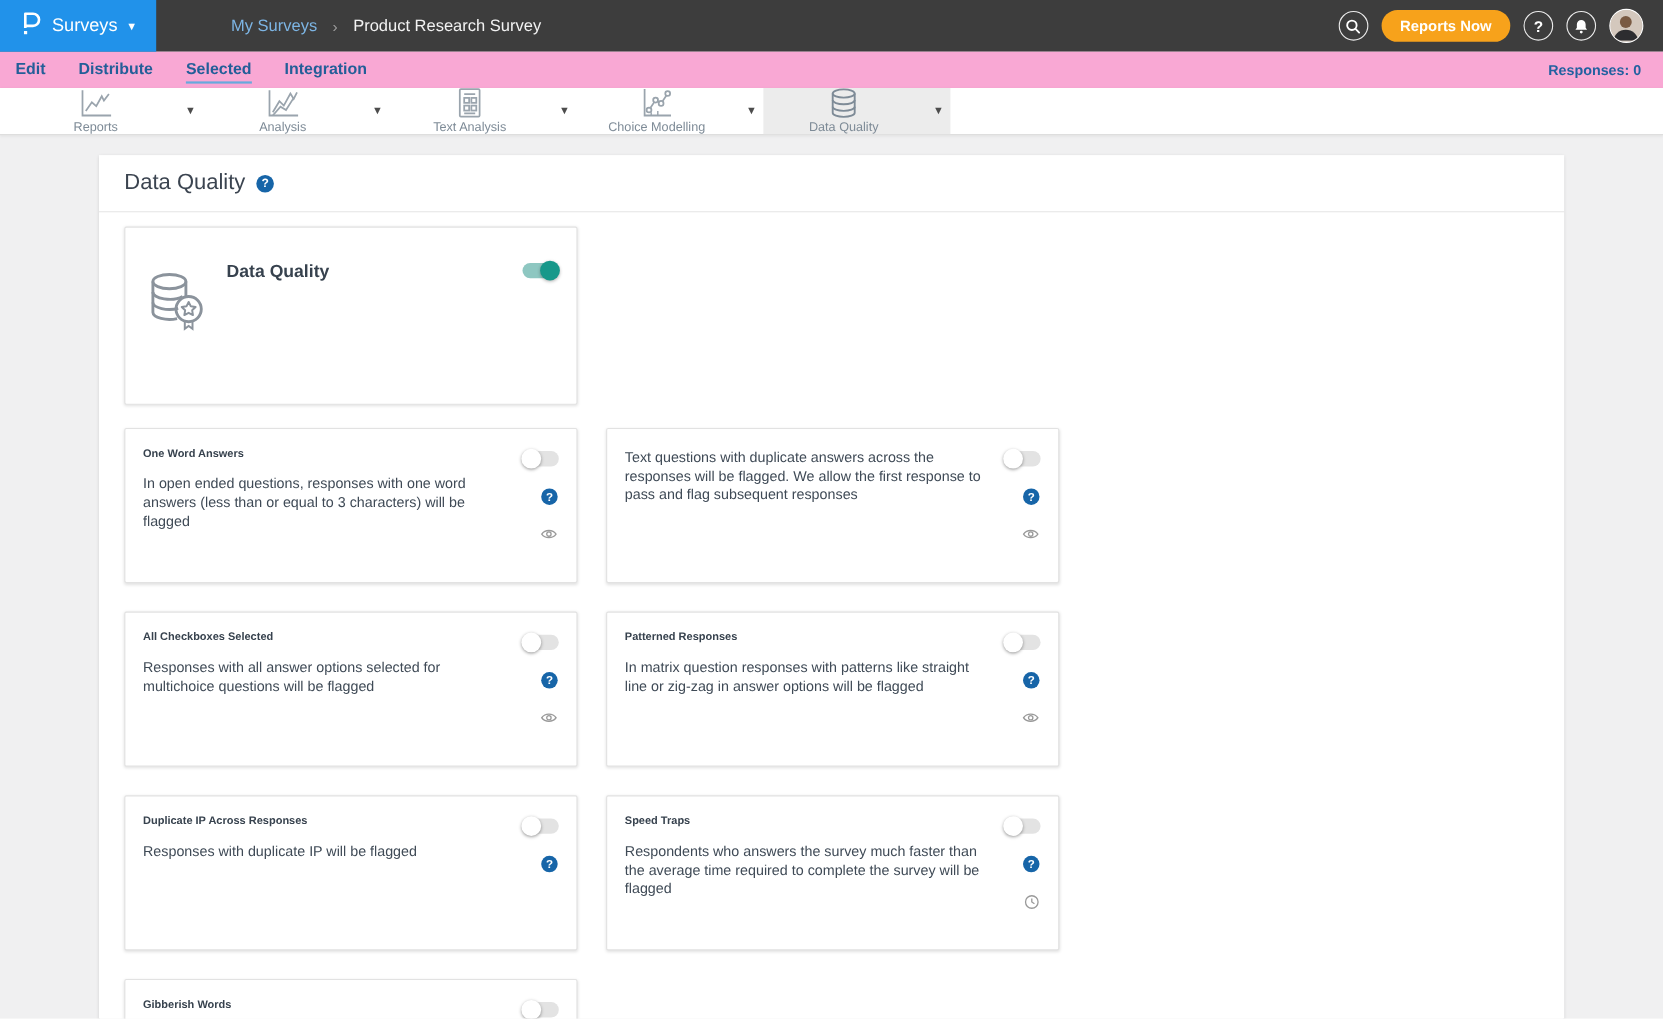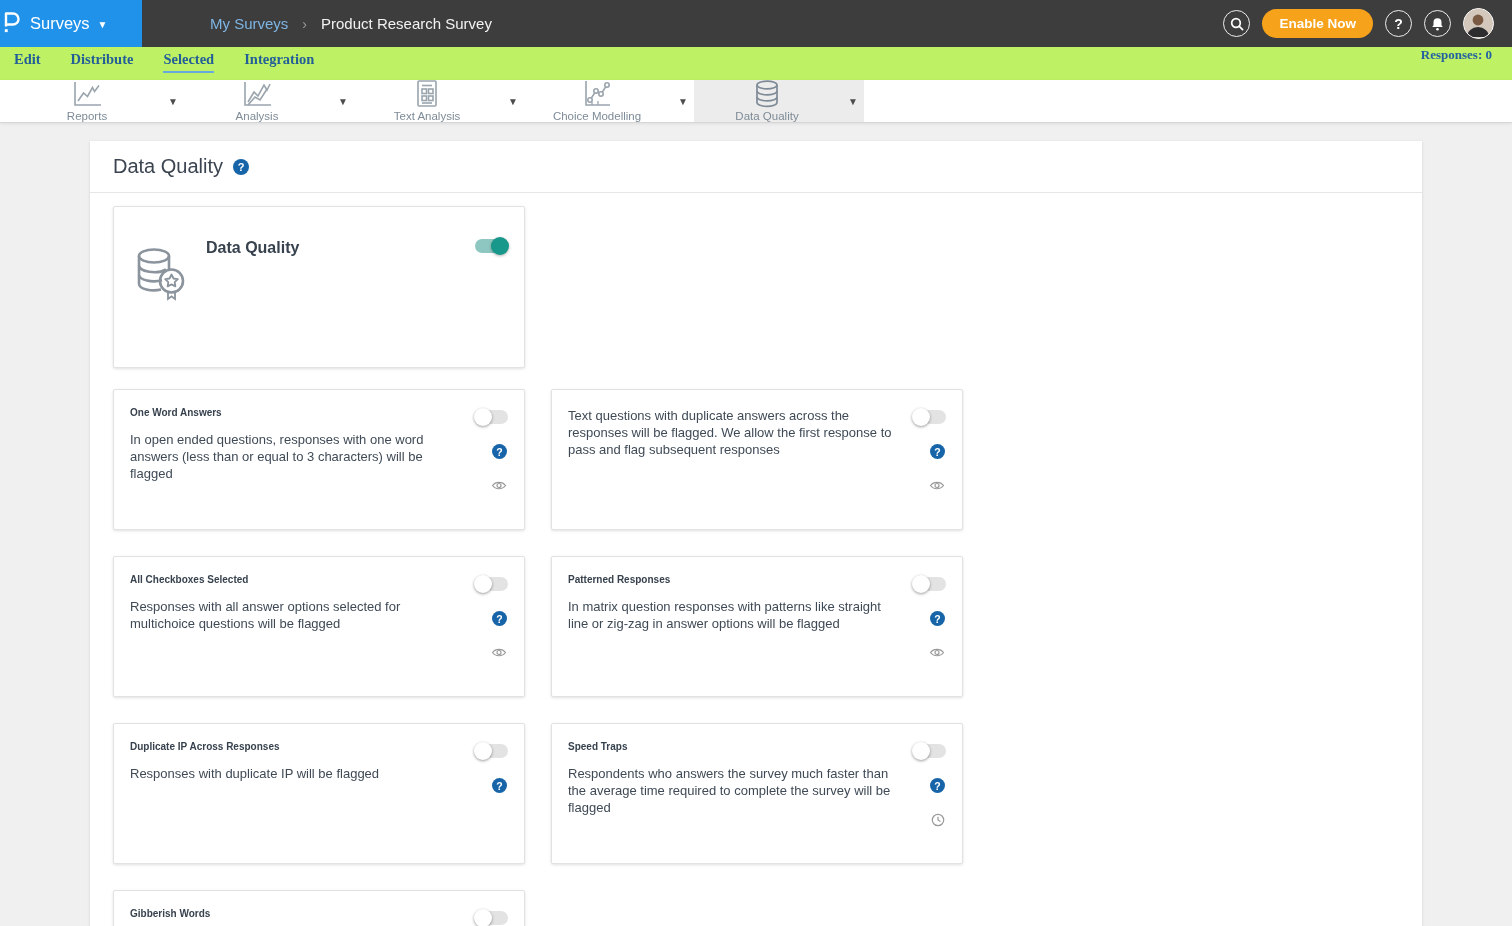--- a/index.html
+++ b/index.html
@@ -5,35 +5,35 @@
   * { margin:0; padding:0; box-sizing:border-box; }
   html,body { width:1512px; height:926px; }
   body {
     font-family: "Liberation Sans", sans-serif;
     background:#f0f0f1;
     color:#3b4450;
     overflow:hidden;
   }
   
   .topbar { height:47px; background:#3d3d3d; display:flex; align-items:stretch; }
-  .logo-block { width:142px; background:#2192ea; display:flex; align-items:center; justify-content:flex-start; gap:8px; cursor:pointer; }
+  .logo-block { width:142px; background:#2192ea; display:flex; align-items:center; justify-content:center; gap:8px; cursor:pointer; }
   .logo-block .app-label { color:#fff; font-size:16.5px; font-weight:500; }
   .logo-block .caret { color:#fff; font-size:10px; margin-top:2px; }
   .breadcrumb { display:flex; align-items:center; gap:14px; padding-left:28px; flex:1;margin-left:40px; }
   .crumb-parent { color:#7db5e4; font-size:15px; cursor:pointer; }
   .crumb-sep { color:#9b9b9b; font-size:14px; }
   .crumb-current { color:#f2f2f2; font-size:15px; }
   .topbar-right { display:flex; align-items:center; gap:12px; padding-right:18px; }
   .circle-btn { width:27px; height:27px; border-radius:50%; border:1.5px solid rgba(255,255,255,.9); display:flex; align-items:center; justify-content:center; cursor:pointer; color:#fff; }
   .circle-btn svg { display:block; }
   .upgrade-btn { background:#f7a21b; color:#fff; border:none; border-radius:15px; height:29px; padding:0 17px; font-size:13.5px; font-weight:700; font-family:inherit; cursor:pointer; }
   .avatar { width:31px; height:31px; border-radius:50%; border:1.5px solid #fff; overflow:hidden; cursor:pointer; background:#cfc4ba; }
   .avatar svg { display:block; }
   
-  .subnav { height:33px; background:#bef264; display:flex; align-items:flex-start; padding:0 20px 0 14px;font-family:Liberation Serif, serif; }
+  .subnav { height:33px; background:#f9a8d4; display:flex; align-items:center; padding:0 20px 0 14px; }
   .subnav-items { display:flex; gap:30px; flex:1; }
   .subnav-item { color:#235e98; font-size:14.5px; font-weight:600; cursor:pointer; padding:4px 0 3px; border-bottom:2px solid transparent; }
   .subnav-item.active { border-bottom-color:#66aadd; }
   .responses { color:#2361a0; font-size:13px; font-weight:600; }
   
   .tabstrip { height:43px; background:#fff; display:flex; padding-left:14px; border-bottom:1px solid #d6d6d6; box-shadow:0 1px 3px rgba(0,0,0,.08); position:relative; z-index:2; }
   .tab { width:170px; display:flex; align-items:stretch; position:relative; cursor:pointer; }
   .tab.active { background:#ececec; }
   .tab-inner { flex:1; display:flex; flex-direction:column; align-items:center; justify-content:flex-end; gap:1px; padding-right:24px; }
   .tab-label { font-size:11.5px; color:#7e8b97; }
@@ -89,21 +89,21 @@
     <span class="crumb-sep">›</span>
     <span class="crumb-current">Product Research Survey</span>
   </div>
   <div class="topbar-right">
     <div class="circle-btn">
       <svg width="14" height="14" viewBox="0 0 14 14">
         <circle cx="6" cy="6" r="4.3" fill="none" stroke="#fff" stroke-width="1.7"></circle>
         <path d="M9.3 9.3 L12.6 12.6" stroke="#fff" stroke-width="1.7" stroke-linecap="round"></path>
       </svg>
     </div>
-    <button class="upgrade-btn">Enable Now</button>
+    <button class="upgrade-btn">Reports Now</button>
     <div class="circle-btn">
       <span style="font-size:14px;font-weight:700;">?</span>
     </div>
     <div class="circle-btn">
       <svg width="13" height="14" viewBox="0 0 13 14">
         <path d="M6.5 1.2 a4 4 0 0 1 4 4 V8.2 l1.3 1.9 H1.2 L2.5 8.2 V5.2 a4 4 0 0 1 4-4 Z" fill="#fff"></path>
         <circle cx="6.5" cy="12.2" r="1.3" fill="#fff"></circle>
       </svg>
     </div>
     <div class="avatar">

